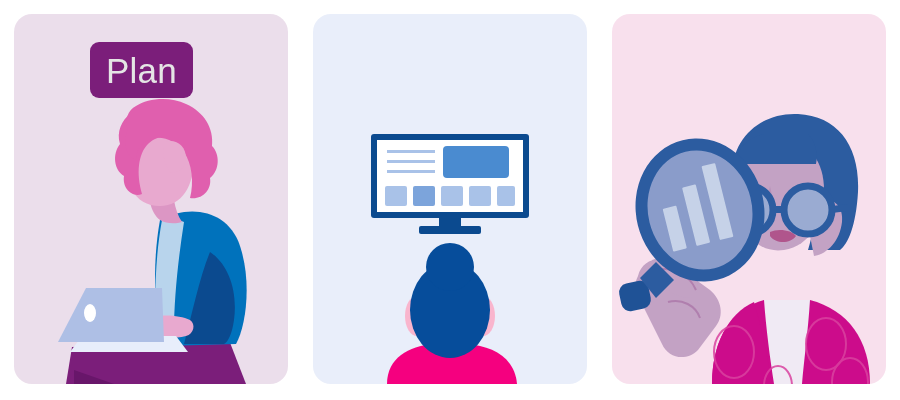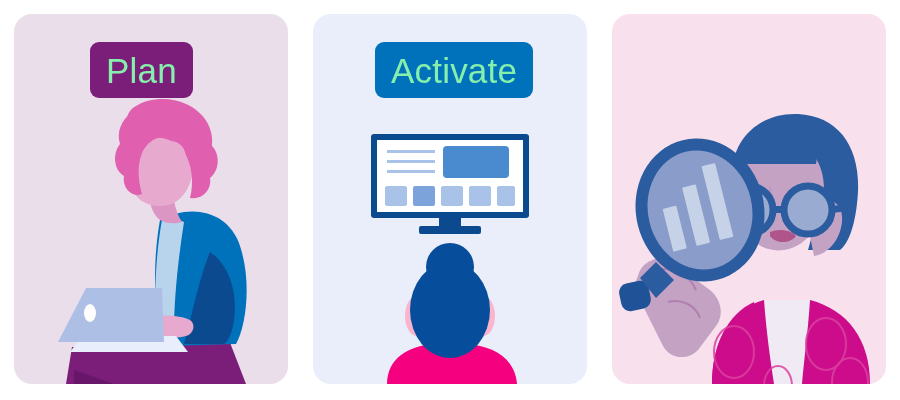--- a/index.html
+++ b/index.html
@@ -32,21 +32,21 @@
   #panel-measure  { left: 612px; background: #f8e0ed; }
 
   .badge {
     position: absolute;
     top: 28px;
     height: 56px;
     border-radius: 9px;
     display: flex;
     align-items: center;
     justify-content: center;
-    color: #86efac;
+    color: #e5e5e5;
     font-size: 35px;
     font-weight: 400;
     letter-spacing: 0.2px;
     line-height: 1;
     padding: 0 16px;
     box-sizing: border-box;
     white-space: nowrap;
   }
   #badge-plan     { left: 76px;  background: #7b1e7a; }
   #badge-activate { left: 62px;  background: #0072bc; }
@@ -150,21 +150,20 @@
           <path d="M74 370 C74 344 96 332 120 330 L154 330 C180 332 202 344 204 370 Z" fill="#f5007f"></path>
           <path d="M118 330 L158 330 C156 340 146 344 138 344 C128 344 120 338 118 330 Z" fill="#d9007a"></path>
 
           <ellipse cx="137" cy="296" rx="40" ry="48" fill="#064d9b"></ellipse>
 
           <circle cx="137" cy="253" r="24" fill="#064d9b"></circle>
         </g>
       </svg>
     </div>
 
-    <div class="badge" id="badge-activate" style="background: rgb(0, 114, 188);">Activate</div>
   </div>
 
   <div class="panel" id="panel-measure" style="background: rgb(248, 224, 237);">
 
     <div class="art">
       <svg width="274" height="370" viewBox="0 0 274 370" xmlns="http://www.w3.org/2000/svg">
         <g>
 
           <path d="M120 170 C116 126 148 98 186 100 C226 102 248 132 246 178
                    C244 212 236 230 228 236 L196 236 C204 210 206 180 198 160

